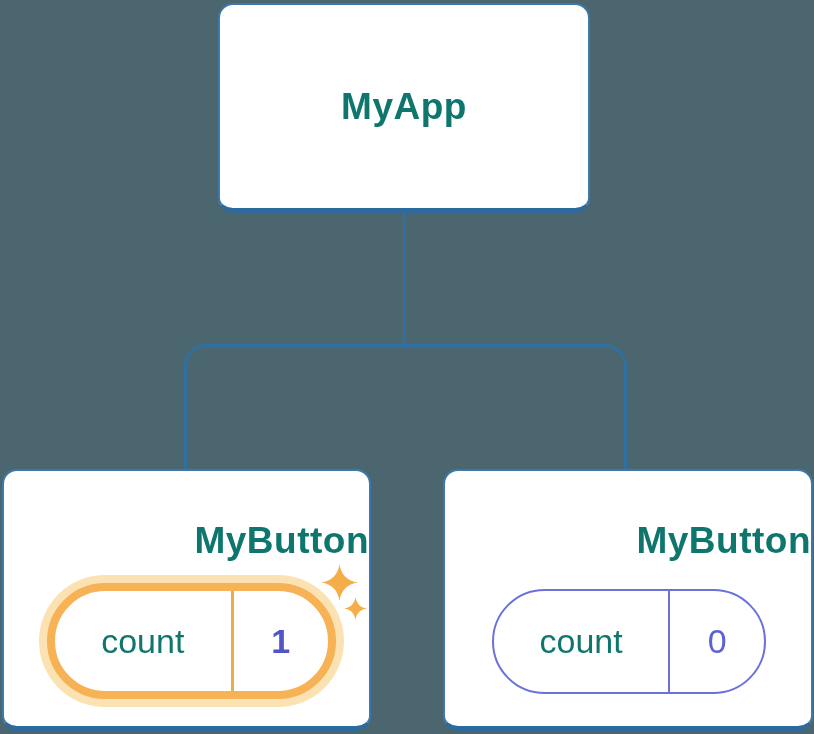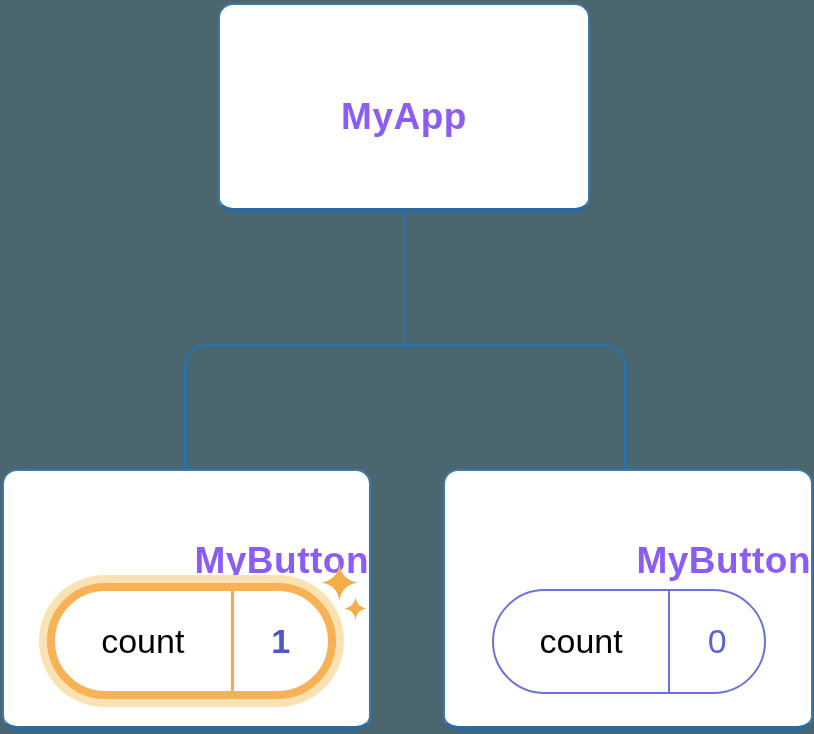--- a/index.html
+++ b/index.html
@@ -63,23 +63,22 @@
   }
   .node-child-right {
     left: 443px;
     top: 469px;
     width: 370px;
     height: 262px;
   }
   .node-title {
     font-size: 37px;
     font-weight: bold;
-    color: #8b5cf6;
+    color: #0f766e;
     letter-spacing: 0.5px;
-    margin-top: 20px;
   }
   .child-title {
     position: absolute;
     top: 49px;
     left: 0;
     width: 100%;
     text-align: right;
   }
 
   
@@ -105,21 +104,21 @@
     width: 274px;
     height: 105px;
     border: 2px solid #6b71da;
   }
   .pill-key {
     flex: 65 0 0;
     display: flex;
     align-items: center;
     justify-content: center;
     font-size: 34px;
-    color: #000000;
+    color: #0f766e;
   }
   .pill-divider-orange {
     width: 3px;
     background: #f2a94a;
   }
   .pill-divider-purple {
     width: 2px;
     background: #6b71da;
   }
   .pill-value {

